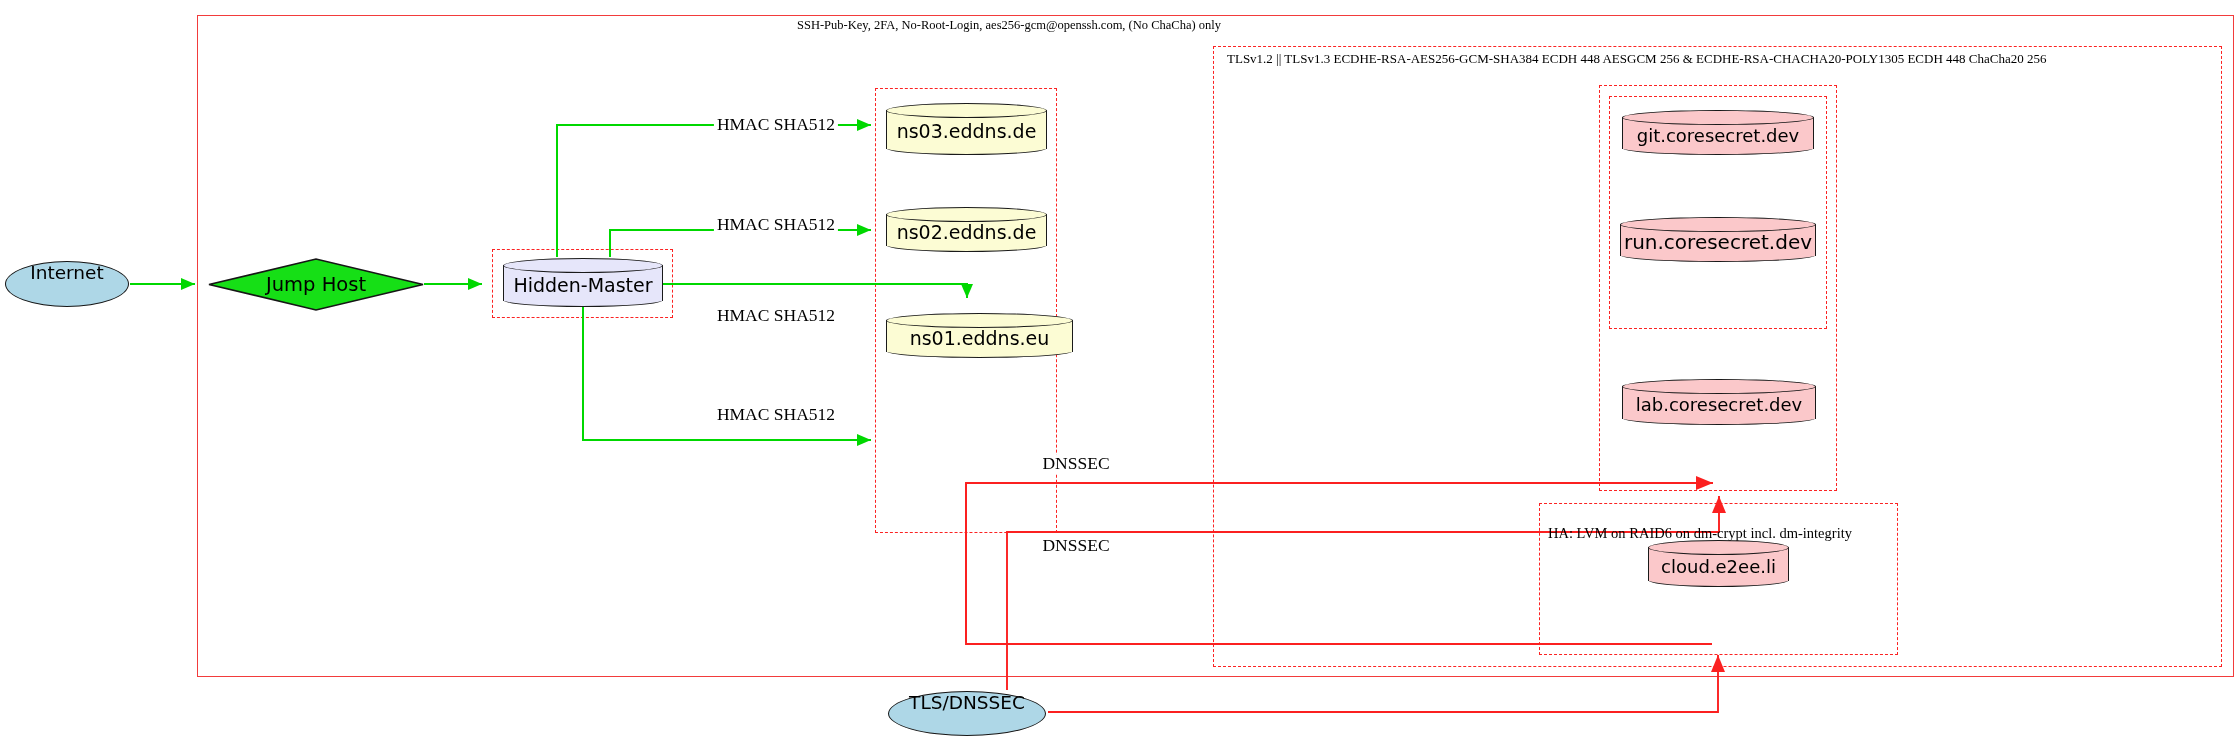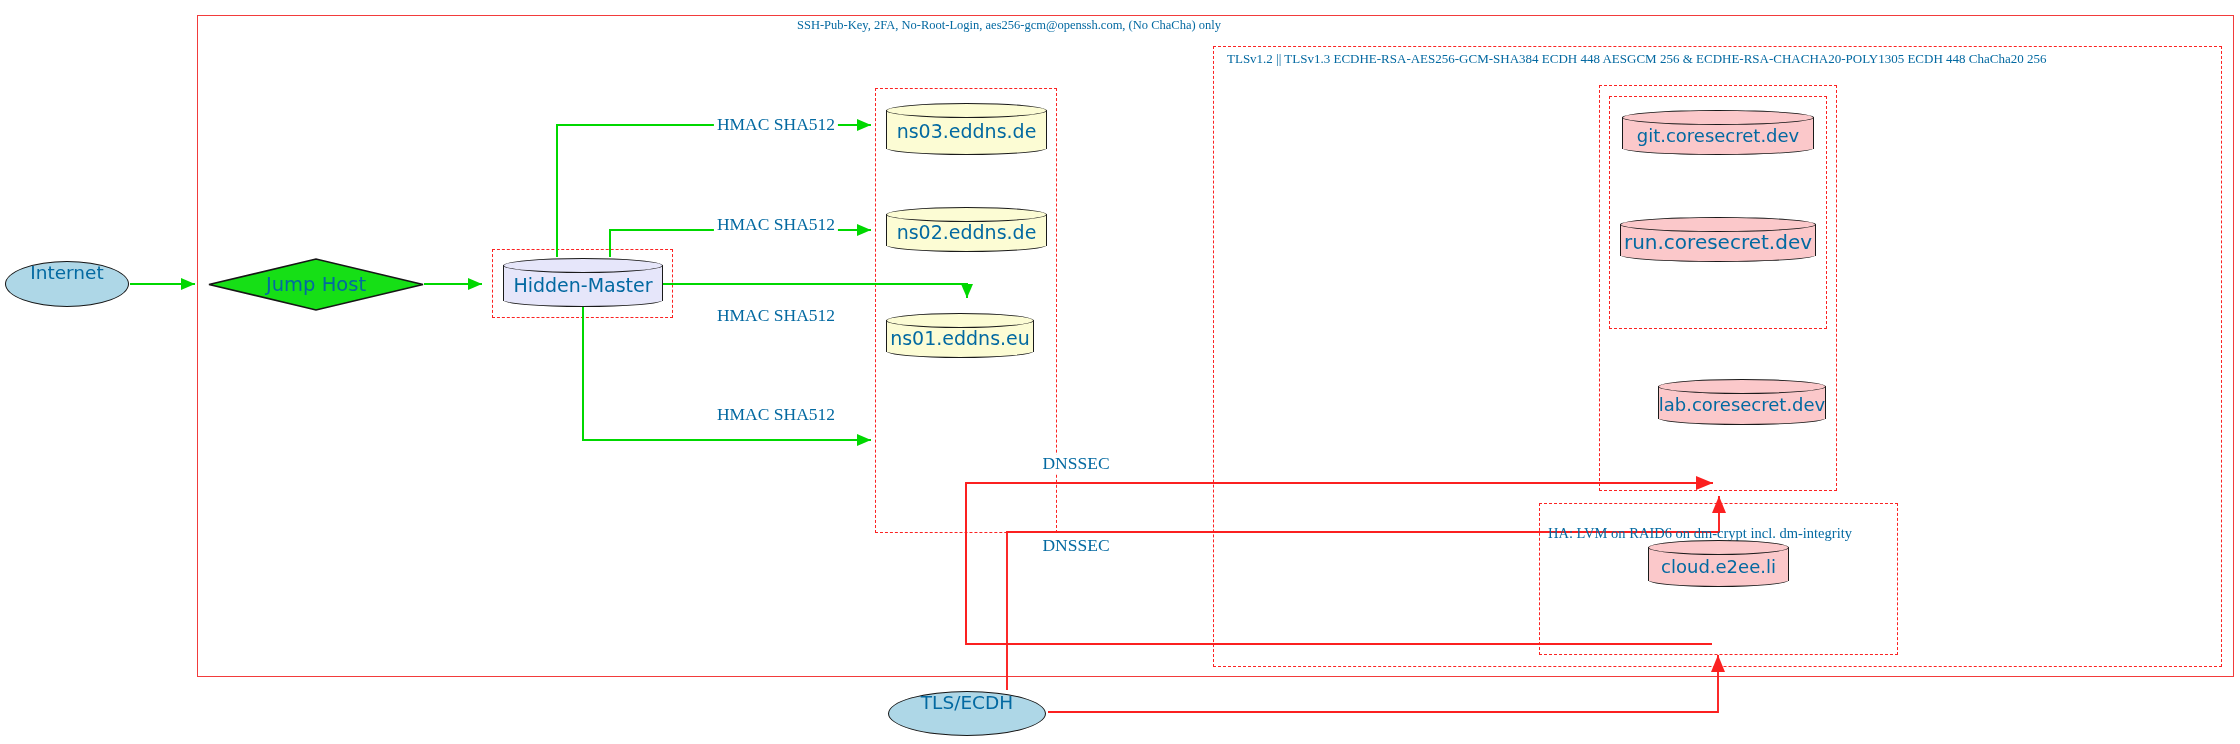--- a/index.html
+++ b/index.html
@@ -1,18 +1,18 @@
 <!DOCTYPE html>
 <html><head>
 <meta charset="utf-8">
 <style>
   html,body{margin:0;padding:0;background:#fff;}
   body{width:2240px;height:744px;overflow:hidden;}
   #canvas{position:relative;width:2240px;height:744px;background:#fff;
-          font-family:"DejaVu Sans",sans-serif;color:#0369a1;}
+          font-family:"DejaVu Sans",sans-serif;color:#000000;}
   
   .box{position:absolute;box-sizing:border-box;}
   .box.solid{border:1.6px solid #f23b3b;z-index:1;}
   .box.dashed{border:1.7px dashed #fb2222;z-index:1;}
   
   #edges{position:absolute;left:0;top:0;z-index:2;}
   
   .elabel{position:absolute;z-index:3;font-family:"Liberation Serif",serif;
           white-space:nowrap;transform:translate(-50%,-50%);background:#fff;
           padding:0 3px;line-height:1.1;}
@@ -115,21 +115,21 @@
     <div class="lbl">ns03.eddns.de</div>
   </div>
 
   <div class="node cyl" style="left:886px;top:207px;width:161px;height:45px;border-radius:11px;--f:#fcfcd4;">
     <div class="bot"></div>
     <div class="mid"></div>
     <div class="cap"></div>
     <div class="lbl">ns02.eddns.de</div>
   </div>
 
-  <div class="node cyl" style="left:886px;top:313px;width:148px;height:45px;--f:#fcfcd4;">
+  <div class="node cyl" style="left:886px;top:313px;width:187px;height:45px;--f:#fcfcd4;">
     <div class="bot"></div>
     <div class="mid"></div>
     <div class="cap"></div>
     <div class="lbl">ns01.eddns.eu</div>
   </div>
 
 
   <div class="node cyl" style="left:1622px;top:110px;width:192px;height:45px;--f:#fbc8ca;">
     <div class="bot"></div>
     <div class="mid"></div>
@@ -137,31 +137,31 @@
     <div class="lbl" style="font-size:18px;">git.coresecret.dev</div>
   </div>
 
   <div class="node cyl" style="left:1620px;top:217px;width:196px;height:45px;--f:#fbc8ca;">
     <div class="bot"></div>
     <div class="mid"></div>
     <div class="cap"></div>
     <div class="lbl" style="font-size:20px;">run.coresecret.dev</div>
   </div>
 
-  <div class="node cyl" style="left:1622px;top:379px;width:168px;height:46px;margin-left:36px;--f:#fbc8ca;">
+  <div class="node cyl" style="left:1622px;top:379px;width:194px;height:46px;--f:#fbc8ca;">
     <div class="bot"></div>
     <div class="mid"></div>
     <div class="cap"></div>
     <div class="lbl" style="font-size:18px;">lab.coresecret.dev</div>
   </div>
 
   <div class="node cyl" style="left:1648px;top:540px;width:141px;height:47px;--f:#fbc8ca;">
     <div class="bot"></div>
     <div class="mid"></div>
     <div class="cap"></div>
     <div class="lbl" style="font-size:18px;">cloud.e2ee.li</div>
   </div>
 
   <div class="node ellipse" style="left:888px;top:691px;width:158px;height:45px;">
-    <span>TLS/ECDH</span>
+    <span>TLS/DNSSEC</span>
   </div>
 
 </div>
 
 </body></html>

